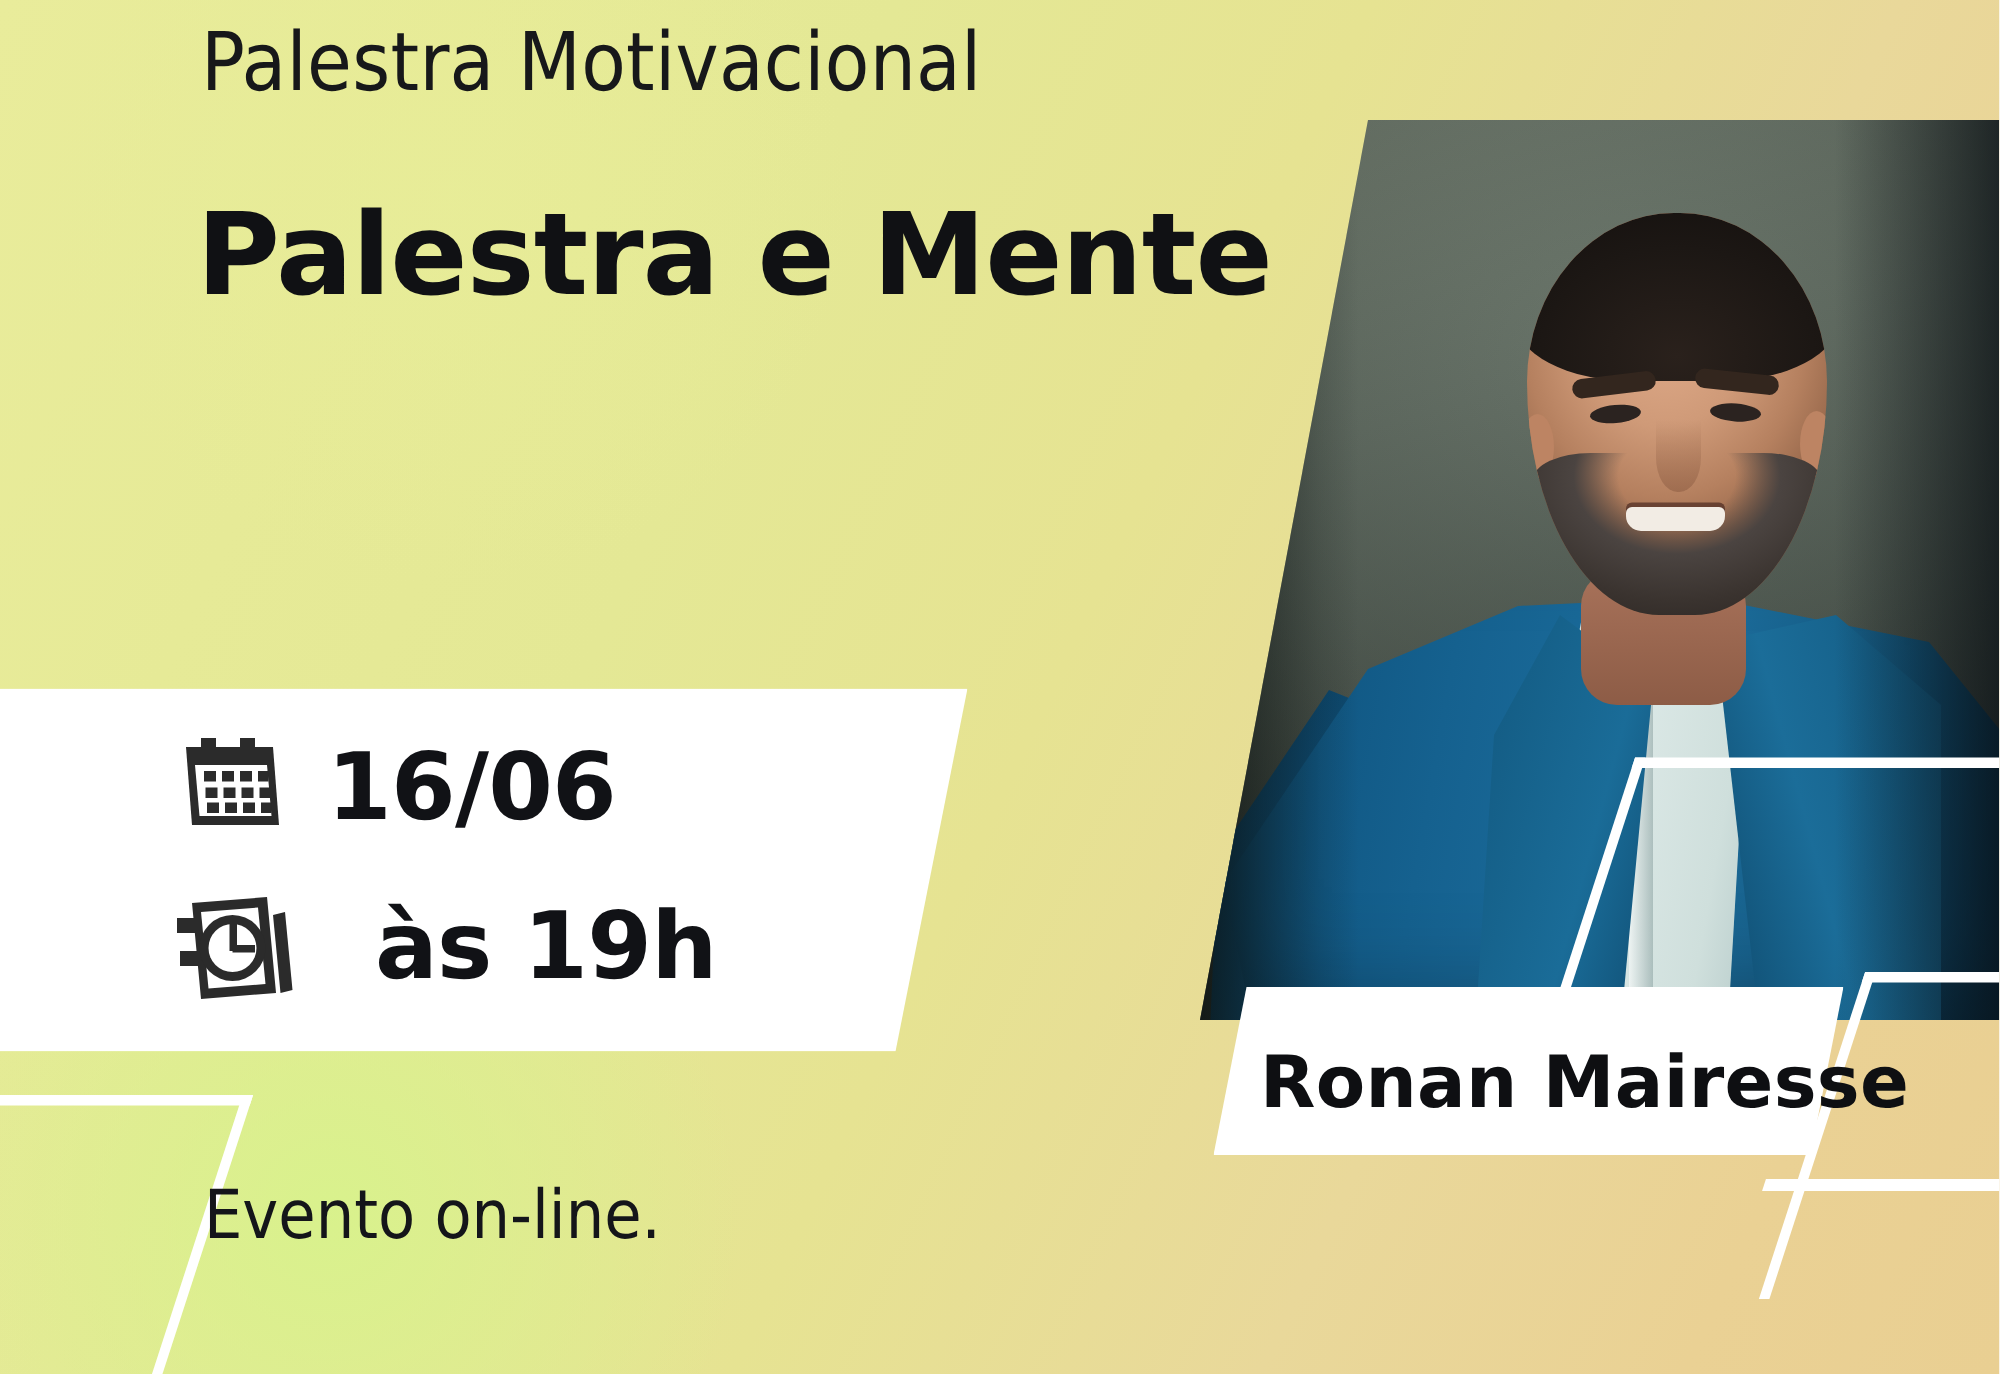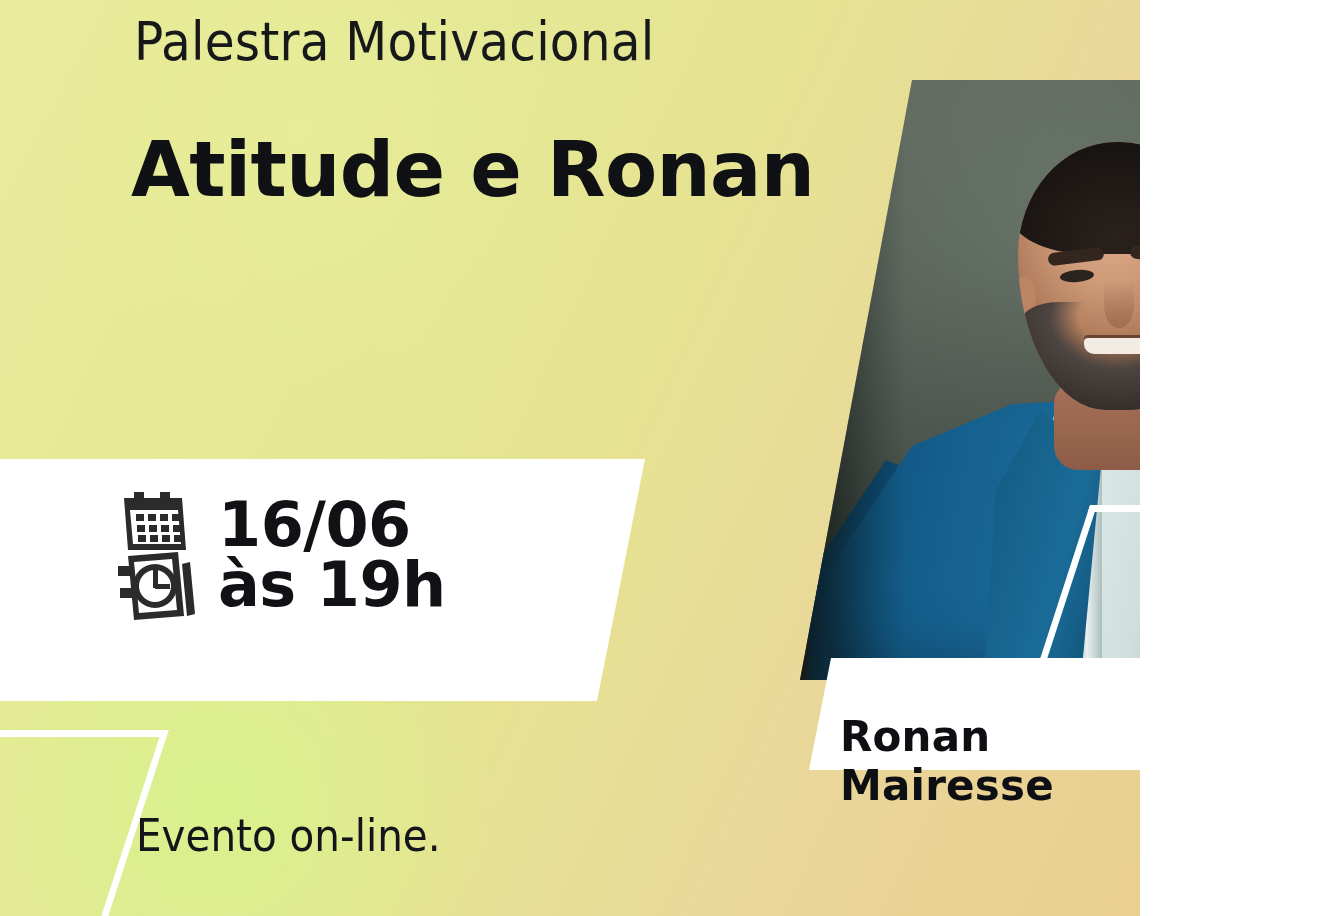--- a/index.html
+++ b/index.html
@@ -3,21 +3,21 @@
 <meta charset="utf-8">
 <style>
   * { margin:0; padding:0; box-sizing:border-box; }
   html, body {
     width:1333px; height:916px;
     font-family:"DejaVu Sans", sans-serif;
     overflow:hidden;
   }
   #poster {
     position:relative;
-    width:1140px; height:916px;
+    width:1333px; height:916px;
     overflow:hidden;
     background:
       linear-gradient(115deg,
         #e9ec9b 0%,
         #e6ea97 18%,
         #e4e895 34%,
         #e6e392 52%,
         #e9d89a 72%,
         #ead194 88%,
         #e9cf92 100%);
@@ -192,51 +192,51 @@
   #infoPanel {
     position:absolute; left:0; top:459px;
     width:672px; height:242px;
     background:#ffffff;
     clip-path:polygon(0 0, 645px 0, 597px 242px, 0 242px);
   }
   .infoRow {
     position:absolute; display:flex; 
   }
   #rowDate { left:120px; top:488px; }
-  #rowTime { left:116px; top:548px; }
+  #rowTime { left:116px; top:594px;gap:32px; }
   .infoText {
     font-size:62px; font-weight:700; color:#111216;
     letter-spacing:-.5px;
     font-family:"DejaVu Sans", sans-serif;
   }
   #dateIcon { width:72px; height:72px; margin-right:26px; }
   #timeIcon { width:82px; height:78px; margin-right:20px; }
 
   
   #nameBanner {
     position:absolute; left:809px; top:658px;
     width:420px; height:112px;
     background:#ffffff;
     clip-path:polygon(22px 0, 420px 0, 398px 112px, 0 112px);
   }
   #nameText {
-    position:absolute; left:840px; top:712px;
-    font-size:42px; font-weight:700; color:#0e0f12;
+    position:absolute; left:840px; top:694px;
+    font-size:48px; font-weight:700; color:#0e0f12;
     letter-spacing:.2px;
     font-family:"DejaVu Sans", sans-serif;
   }
 
   
   #footer {
     position:absolute; left:136px; top:778px;
     font-size:45px; font-weight:400; color:#14151a;
     line-height:1.42; letter-spacing:0;
     font-family:"DejaVu Sans Condensed","DejaVu Sans", sans-serif;
   }
-  #footer span { display:block;margin-top:26px; }
+  #footer span { display:block; }
 </style>
 </head>
 <body>
 
 <div id="poster">
 
   <div id="bgGlow2"></div>
   <div id="bgGlow"></div>
 
   <div id="photoWrap">
@@ -265,21 +265,21 @@
     </div>
   </div>
 
   <div id="outlineUpper" class="outline"></div>
   <div id="outlineLower" class="outline"></div>
   <div id="outlineBottomLeft" class="outline"></div>
   <div id="stripeBR"></div>
 
   <div id="kicker">Palestra Motivacional</div>
   <div id="title">
-    <span class="l1">Atitude e Ronan</span>
+    <span class="l1">Palestra e Mente</span>
   </div>
 
   <div id="infoPanel"></div>
 
   <div class="infoRow" id="rowDate">
     <svg id="dateIcon" viewBox="0 0 72 72">
       <g fill="#2b2b2b">
         <rect x="14" y="4" width="10" height="10"></rect>
         <rect x="40" y="4" width="10" height="10"></rect>
         <path d="M4 10 L62 10 L66 62 L8 62 Z" fill="#2b2b2b"></path>

